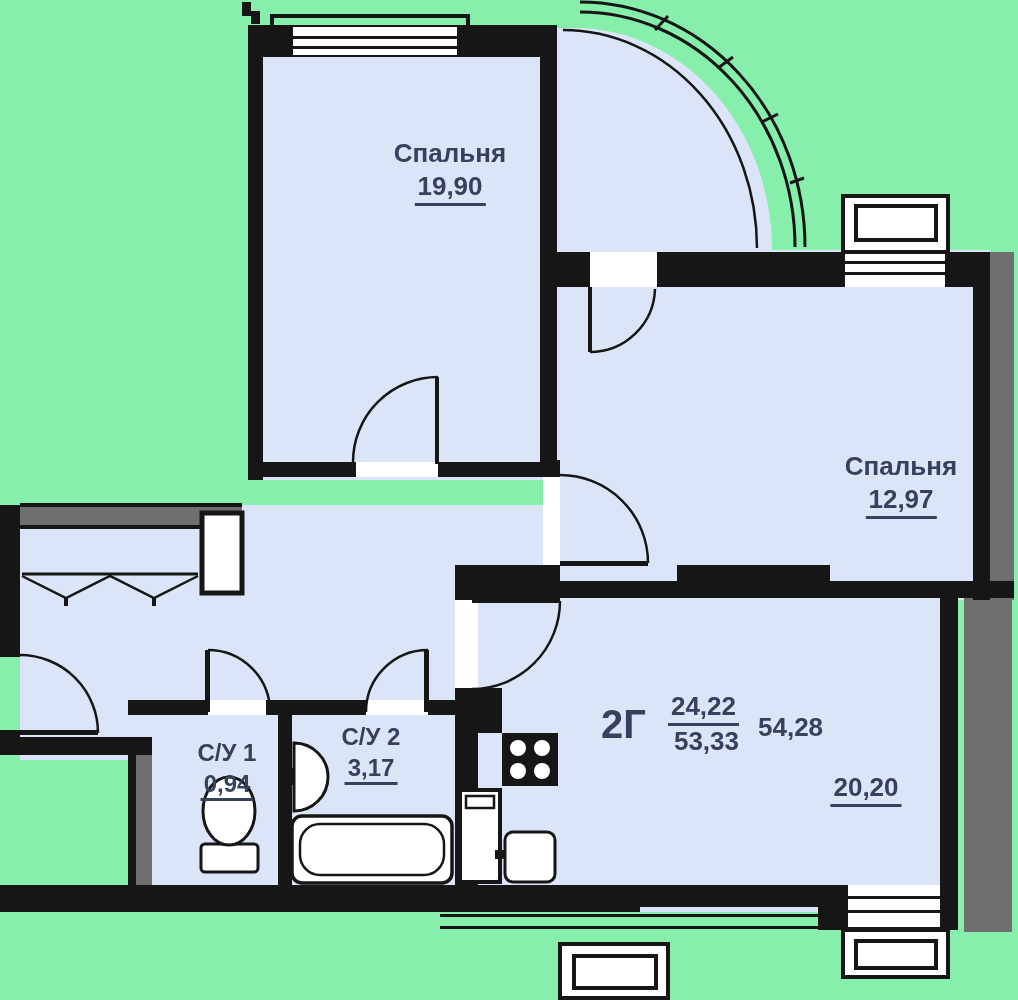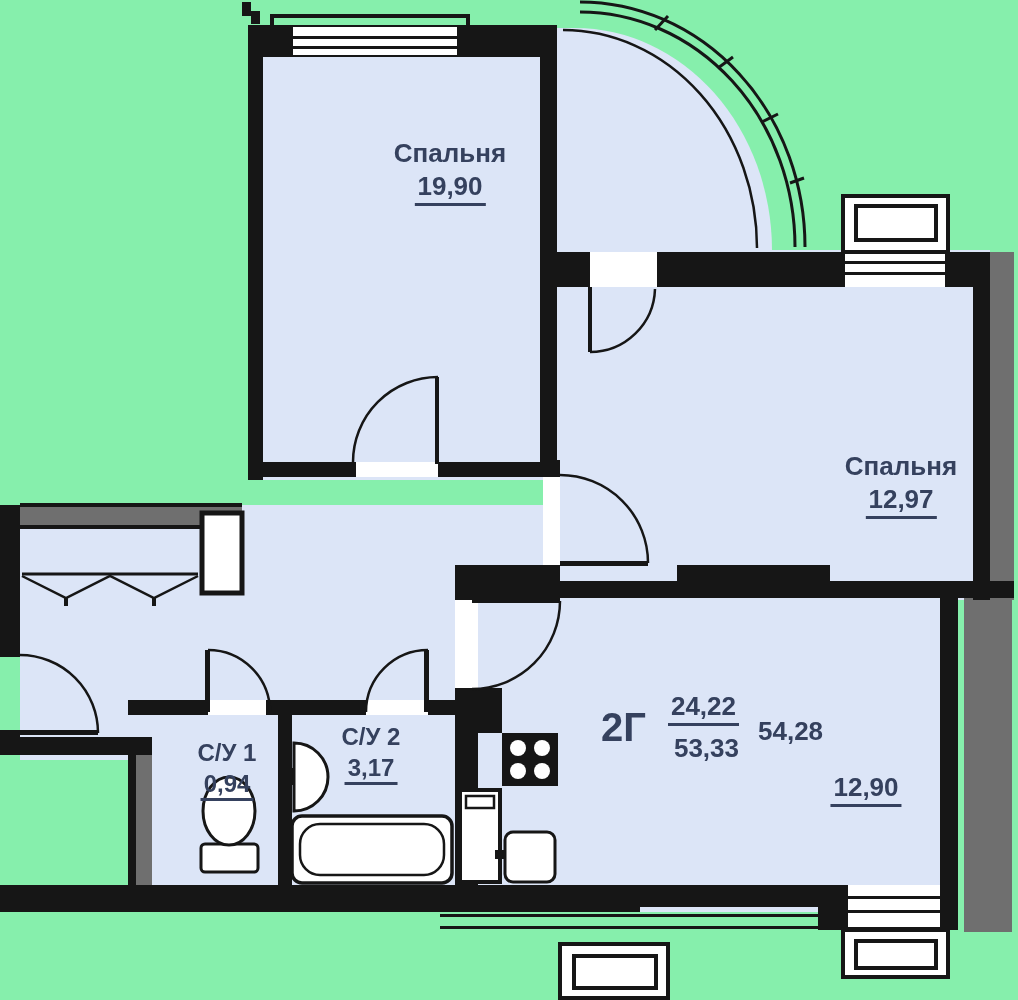--- a/index.html
+++ b/index.html
@@ -20,21 +20,21 @@
   .fixture{fill:#ffffff;stroke:var(--wall);}
   .lbl{position:absolute;transform:translateX(-50%);text-align:center;
        color:var(--txt);font-weight:bold;font-size:26px;line-height:1.15;white-space:nowrap;}
   .lbl.small{font-size:24px;}
   .area{display:inline-block;border-bottom:3px solid currentColor;margin-top:3px;padding:0 3px 1px;}
   #apt-label{position:absolute;left:601px;top:692px;display:flex;align-items:center;
              color:var(--txt);font-weight:bold;gap:8px;}
   #apt-type{font-size:40px;line-height:1;}
   .frac{display:flex;flex-direction:column;align-items:flex-end;font-size:26px;line-height:1.1;margin-left:14px;}
   .frac-top{border-bottom:3px solid currentColor;padding:0 3px 2px;}
-  .frac-bottom{padding-top:8px;}
+  .frac-bottom{padding-top:1px;}
   #apt-total{font-size:26px;margin-left:11px;margin-top:8px;}
 </style>
 </head>
 <body>
 
 <div id="plan">
 
   <svg width="1018" height="1000" viewBox="0 0 1018 1000">
 
     <g>
@@ -222,21 +222,21 @@
     <div>С/У 1</div>
     <span class="area">0,94</span>
   </div>
 
   <div class="lbl small" style="left:371px;top:723px;text-align:center;">
     <div>С/У 2</div>
     <span class="area">3,17</span>
   </div>
 
   <div class="lbl" style="left:866px;top:770px;">
-    <span class="area">12,90</span>
+    <span class="area">20,20</span>
   </div>
 
   <div id="apt-label">
     <span id="apt-type">2Г</span>
     <span class="frac">
       <span class="frac-top">24,22</span>
       <span class="frac-bottom">53,33</span>
     </span>
     <span id="apt-total">54,28</span>
   </div>

